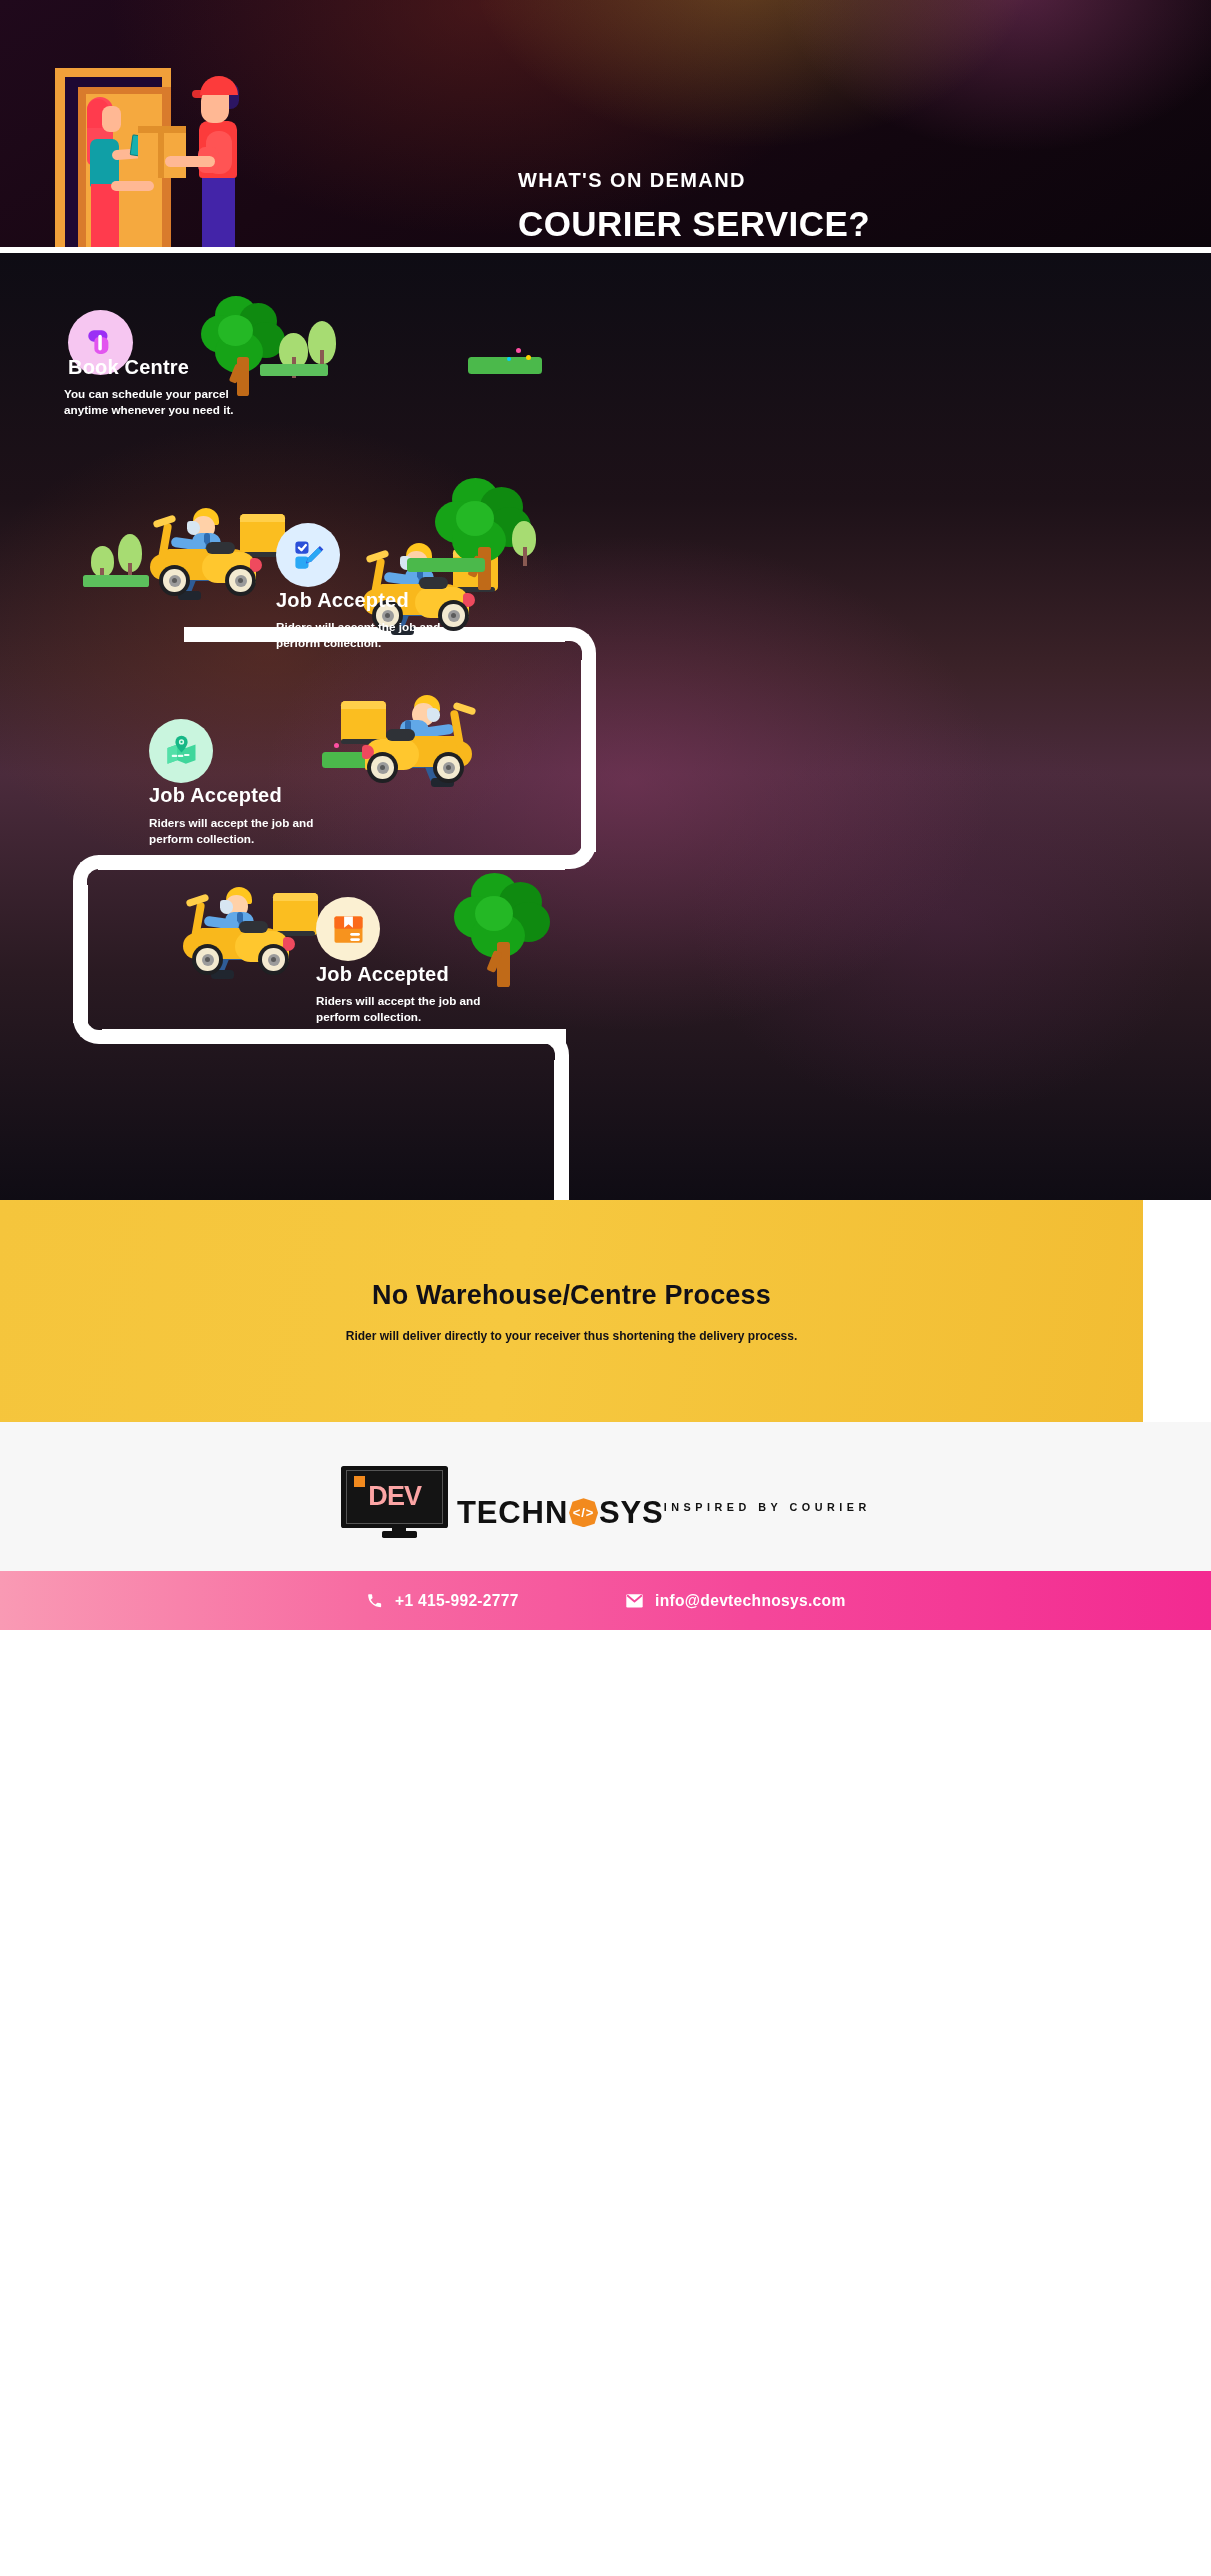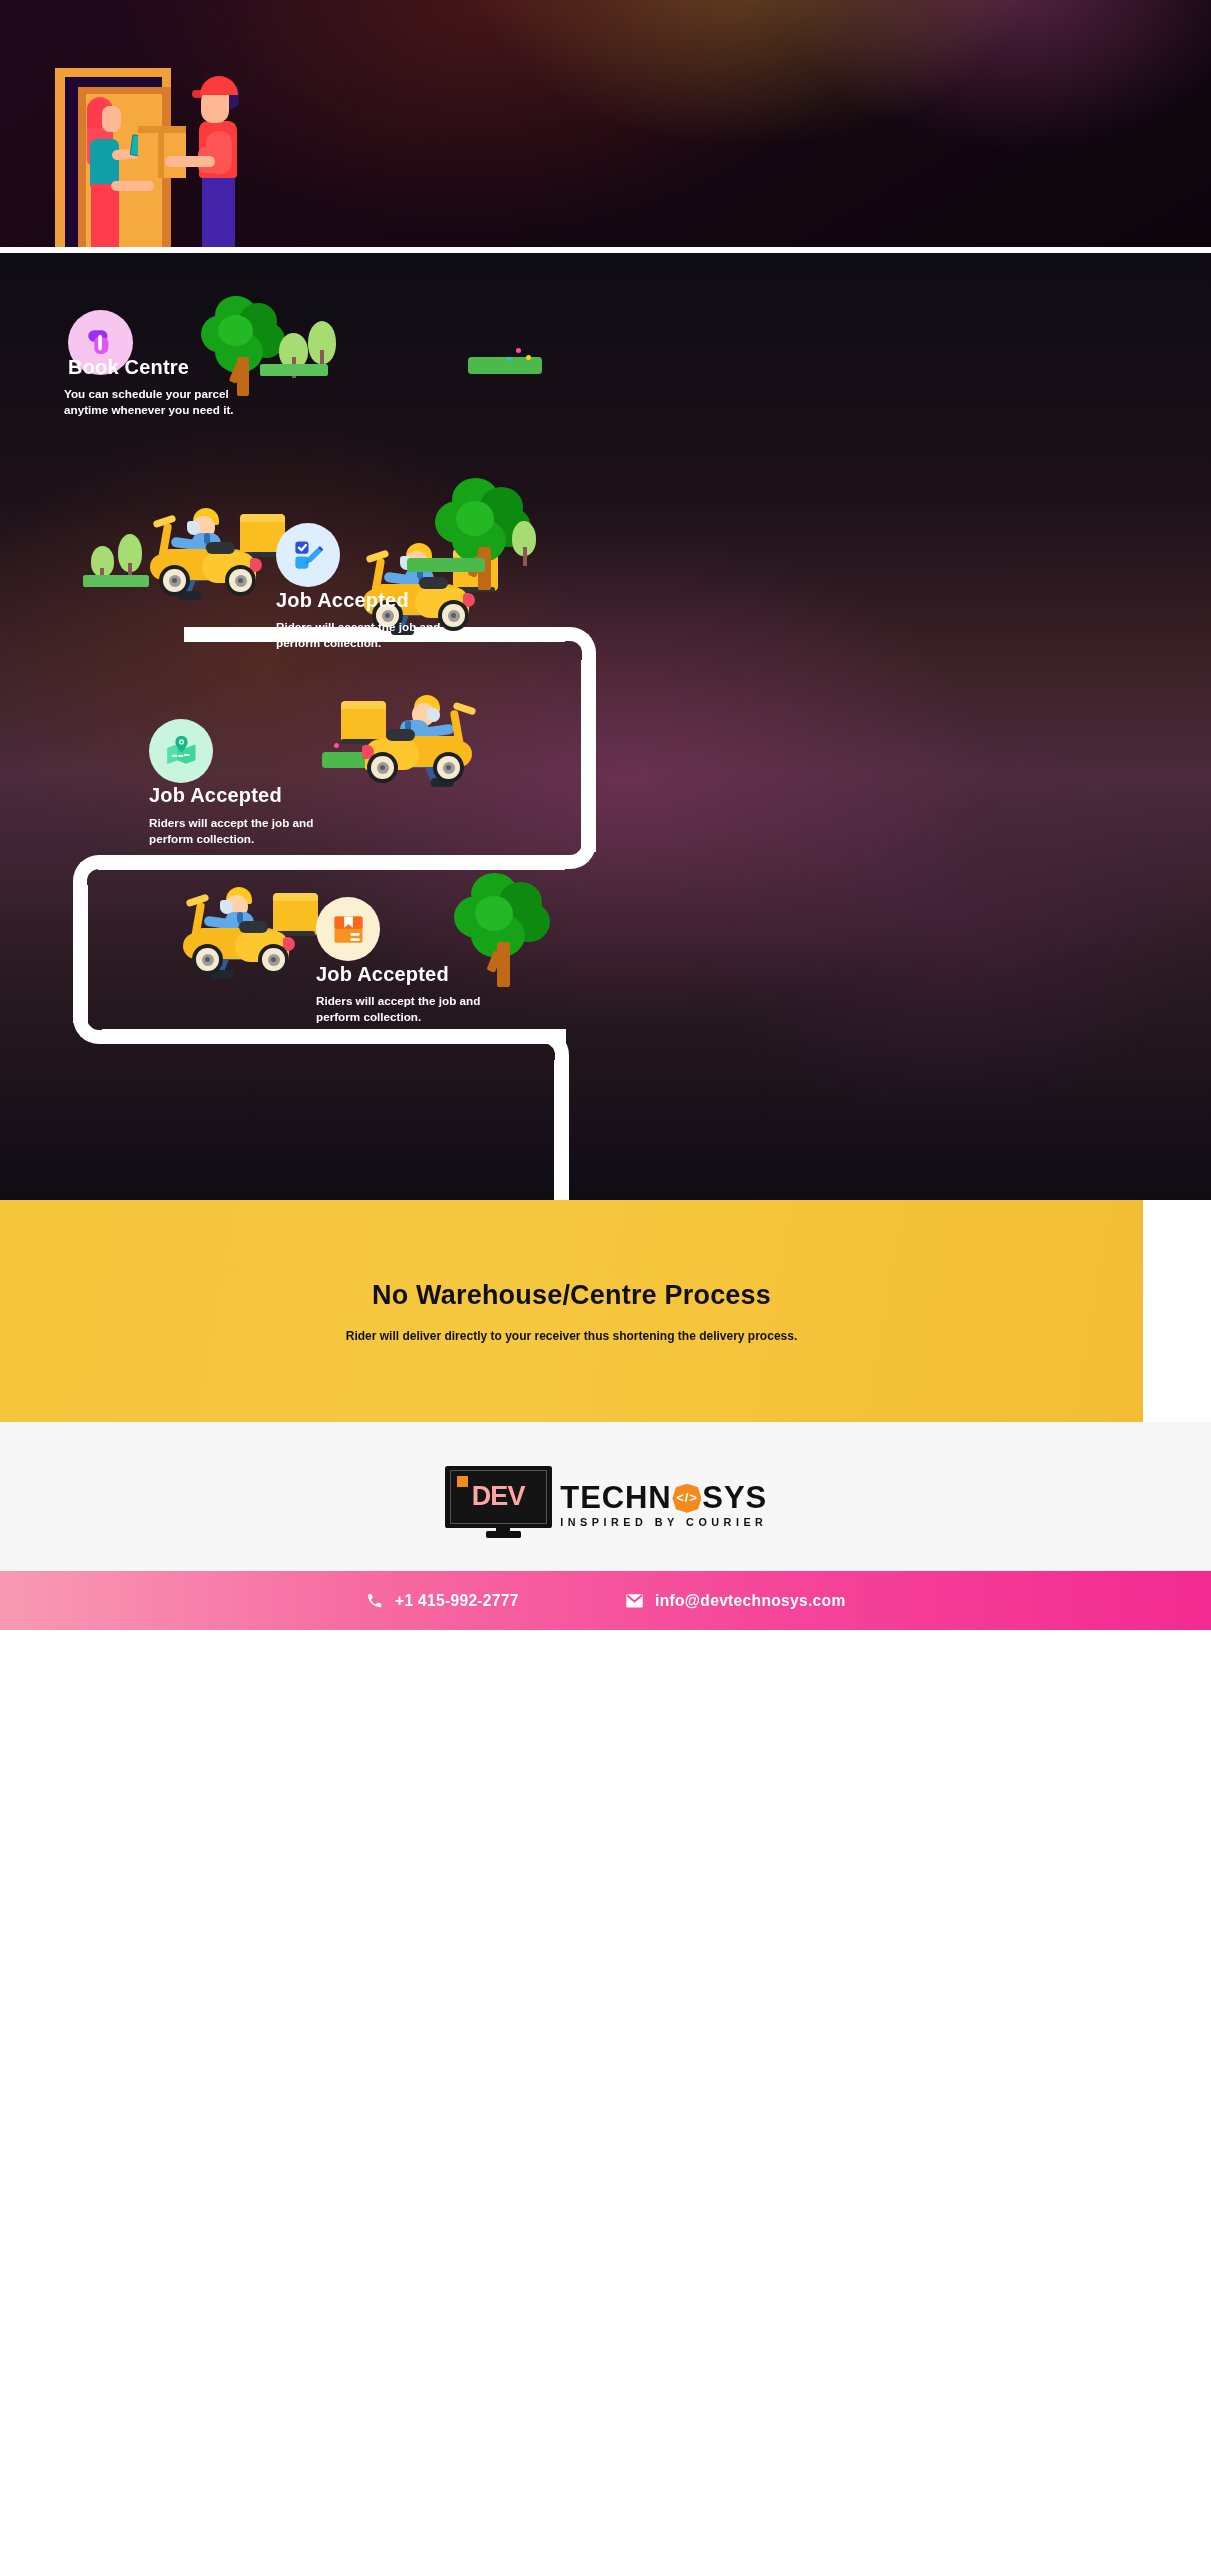--- a/index.html
+++ b/index.html
@@ -142,21 +142,21 @@
   .logo{ display:flex; align-items:flex-end; position:relative; }
   .logo-screen{
     width:107px; height:62px; background:#111; border:3.5px solid #111; border-radius:2.6px;
     display:flex; align-items:center; justify-content:center; position:relative;
   }
   .logo-screen-in{ width:97px; height:54px; background:#141414; border:0.9px solid #555; display:flex; align-items:center; justify-content:center;}
   .logo-dev{ color:#fca5a5; font-weight:bold; font-size:27px; letter-spacing:-0.9px; }
   .logo-sq{ position:absolute; left:9.5px; top:7px; width:11.3px; height:11.3px; background:#f28a1e;}
   .logo-stand{ position:absolute; left:38px; bottom:-13px; width:35px; height:7px; background:#111; border-radius:1.7px;}
   .logo-neck{ position:absolute; left:48px; bottom:-7.8px; width:14px; height:8.7px; background:#111;}
-  .logo-right{ margin-left:8.7px; display:flex; flex-direction:column; }
+  .logo-right{ margin-left:8.7px; display:flex; flex-direction:row; }
   .logo-word{ display:flex; align-items:center; color:#111; font-weight:bold; font-size:31px; letter-spacing:0.9px; line-height:.95;}
   .logo-hex{
     width:29px; height:29px; margin:0 0.9px; background:#f28a1e; position:relative;
     clip-path:polygon(50% 0%,88% 12%,100% 50%,88% 88%,50% 100%,12% 88%,0% 50%,12% 12%);
     display:flex; align-items:center; justify-content:center;
     color:#fff; font-size:13px; font-weight:bold;
   }
   .logo-tag{ color:#111; font-size:10.8px; font-weight:bold; letter-spacing:4.5px; margin-top:2.6px; text-align:right;}
 
   
@@ -201,20 +201,24 @@
     <div class="m-body"></div>
     <div class="m-body2"></div>
     <div class="m-cappeak"></div>
     <div class="m-hair"></div>
     <div class="m-face"></div>
     <div class="m-cap"></div>
     <div class="m-sleeve"></div>
     <div class="m-arm"></div>
   </div>
 
+  <div class="hero-title">
+    <div class="hero-kicker">WHAT'S ON DEMAND</div>
+    <div class="hero-main">COURIER SERVICE?</div>
+  </div>
 </div>
 
 <div class="hero-gap"></div>
 
 <div class="steps">
 
   <div class="path" style="left:184px; top:374px; width:381px; height:14.7px;"></div>
   <div class="corner" style="left:551px; top:374px; width:45px; height:45px; border-top-right-radius:26px; border-left:0; border-bottom:0;"></div>
   <div class="path" style="left:581px; top:407px; width:14.7px; height:192px;"></div>
   <div class="corner" style="left:551px; top:571px; width:45px; height:45px; border-bottom-right-radius:26px; border-left:0; border-top:0;"></div>

